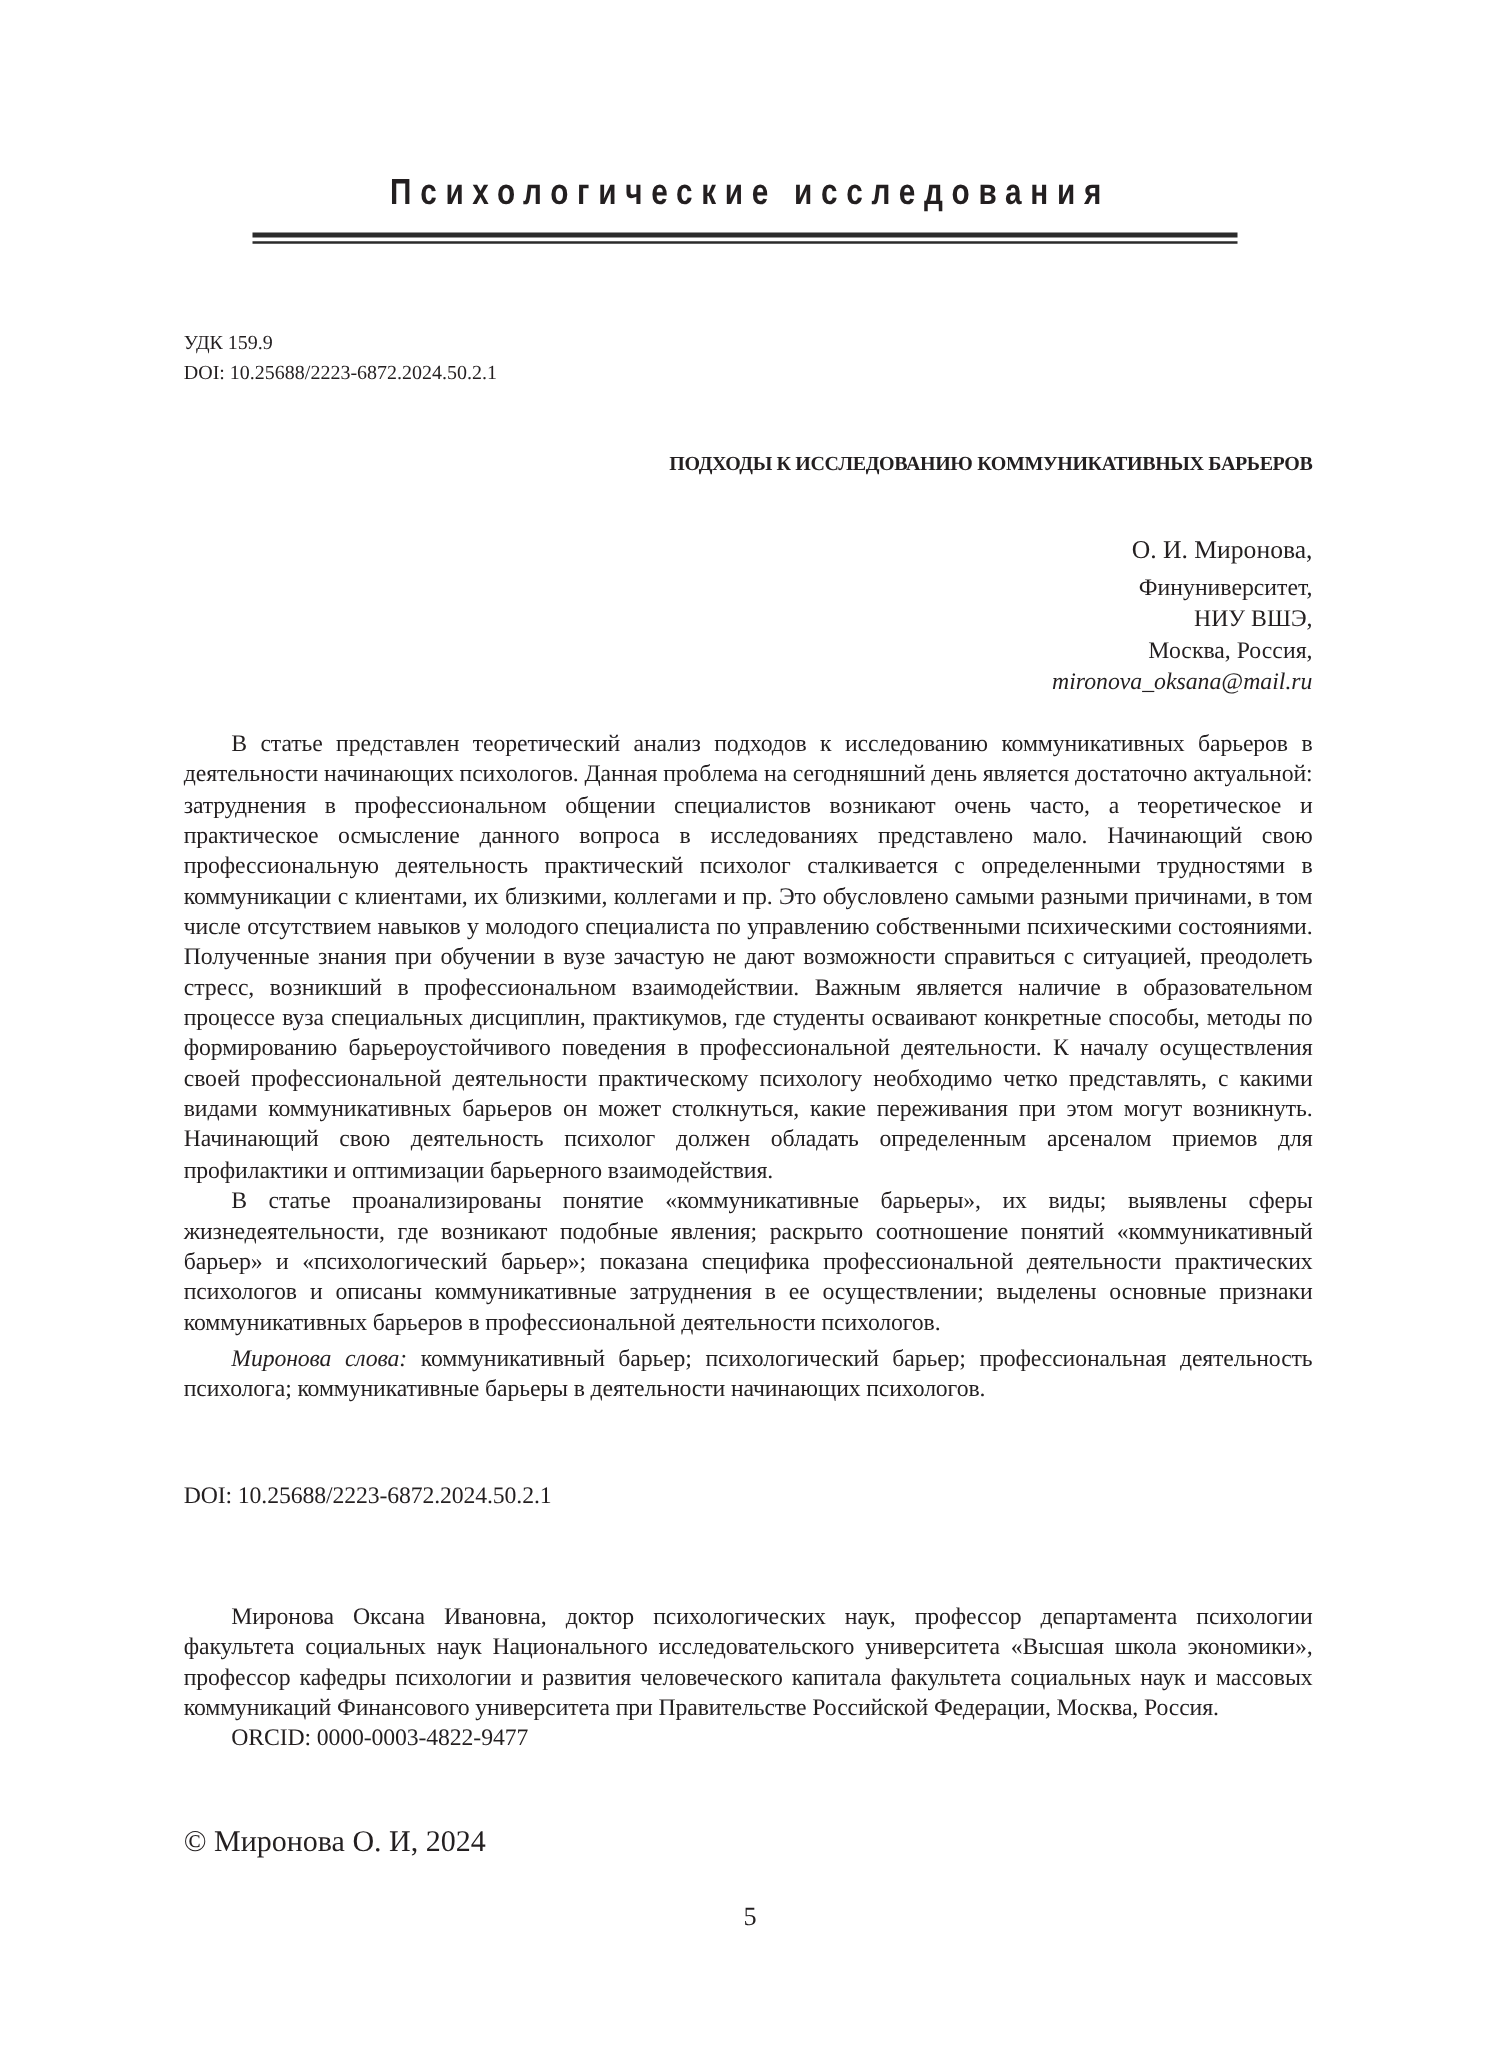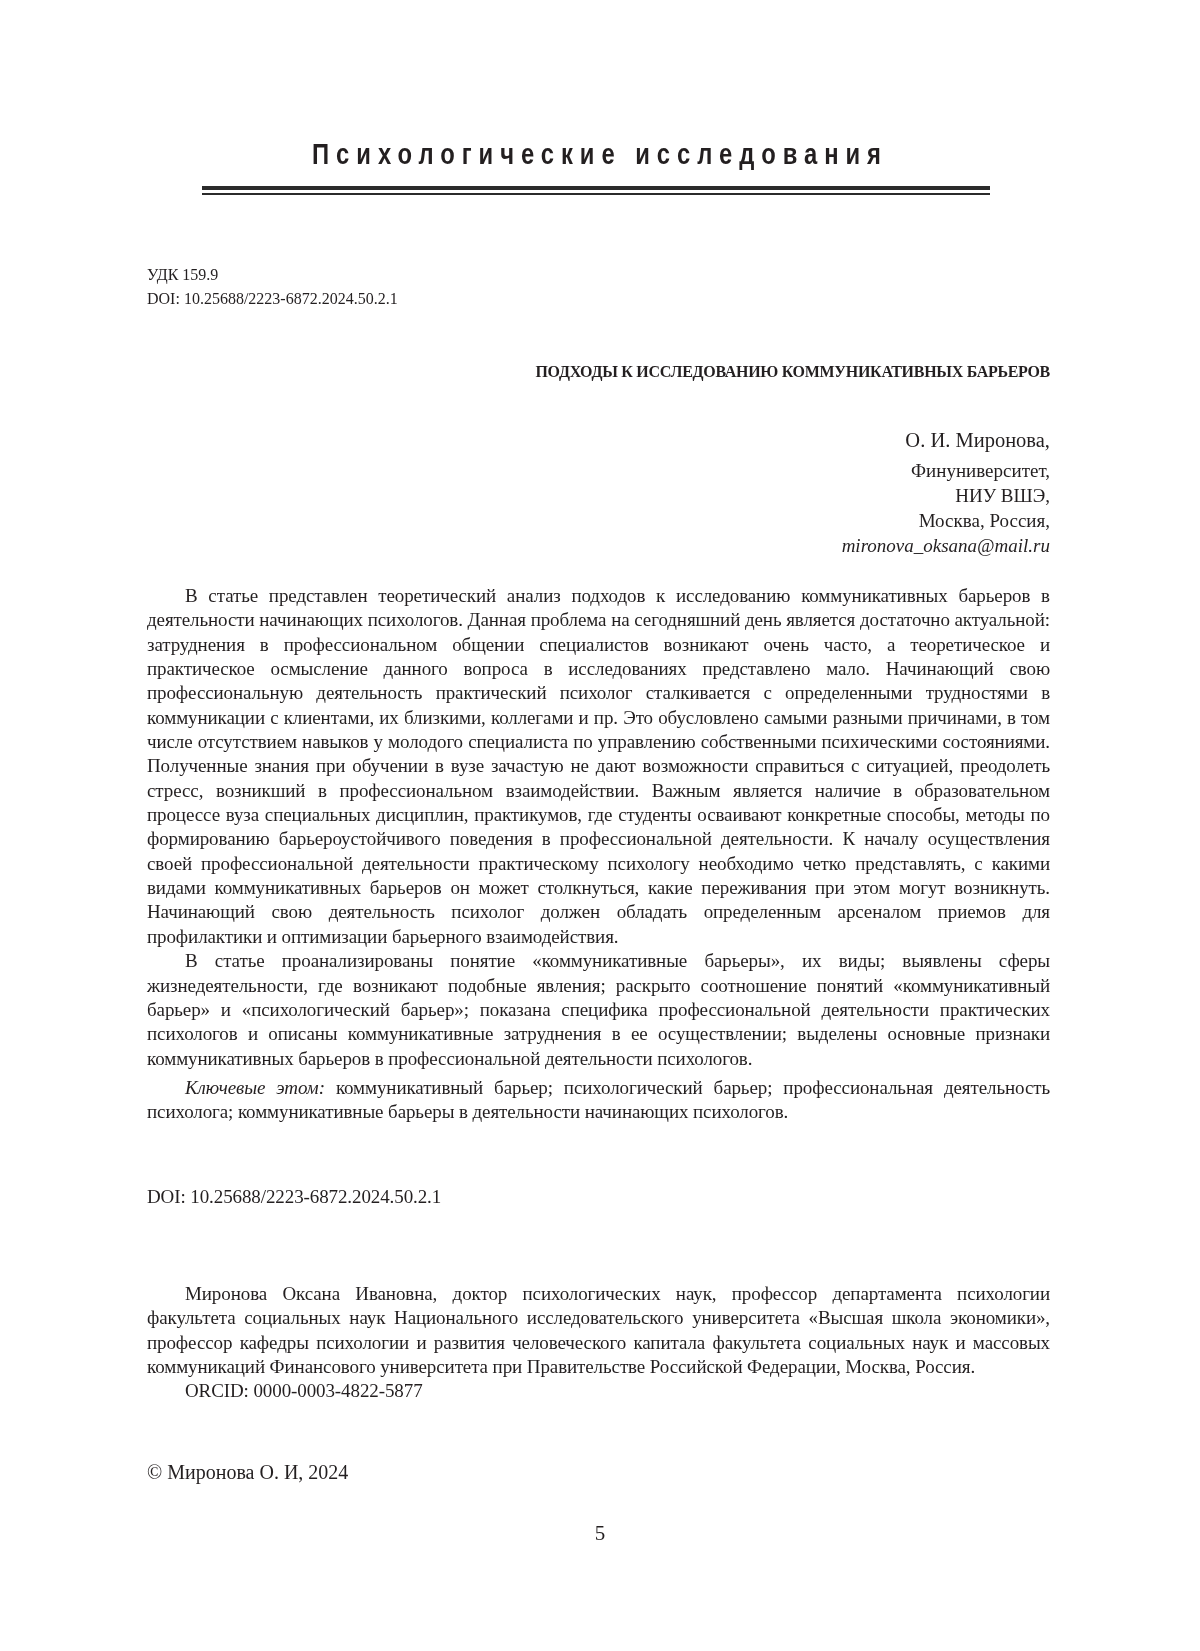--- a/index.html
+++ b/index.html
@@ -18,21 +18,21 @@
   .author-block { right:150px; top:428px; text-align:right; font-size:19px; line-height:25px; }
   .author-name { font-weight:normal; font-size:20.5px; margin-bottom:5px; }
   .email-it { font-style:italic; }
   .body-text { left:147px; width:903px; font-size:19px; line-height:24.35px; text-align:justify;
     letter-spacing:-0.1px; }
   .body-text p { margin:0; text-indent:38px; text-align:justify; }
   .it { font-style:italic; }
   .b { font-weight:normal; }
   .indented { padding-left:38px; }
   .page-num { left:0; width:1200px; top:1521px; text-align:center; font-size:21px; }
-  .copyright { left:147px; top:1461px; font-size:20px; }
+  .copyright { left:147px; top:1461px; font-size:24px; }
 </style>
 </head>
 <body>
 
 <div class="abs section-title">Психологические исследования</div>
 <div class="abs rule-thick"></div>
 <div class="abs rule-thin"></div>
 
 <div class="abs meta" style="top:263px;">УДК 159.9</div>
 <div class="abs meta" style="top:287px;">DOI: 10.25688/2223-6872.2024.50.2.1</div>
@@ -45,26 +45,26 @@
   <div class="author-name">О. И. Миронова,</div>
   <div>Финуниверситет,</div>
   <div>НИУ ВШЭ,</div>
   <div>Москва, Россия,</div>
   <div class="email-it">mironova_oksana@mail.ru</div>
 </div>
 
 <div class="abs body-text" style="top:584px;">
   <p>В статье представлен теоретический анализ подходов к исследованию коммуникативных барьеров в деятельности начинающих психологов. Данная проблема на сегодняшний день является достаточно актуальной: затруднения в профессиональном общении специалистов возникают очень часто, а теоретическое и практическое осмысление данного вопроса в исследованиях представлено мало. Начинающий свою профессиональную деятельность практический психолог сталкивается с определенными трудностями в коммуникации с клиентами, их близкими, коллегами и пр. Это обусловлено самыми разными причинами, в том числе отсутствием навыков у молодого специалиста по управлению собственными психическими состояниями. Полученные знания при обучении в вузе зачастую не дают возможности справиться с ситуацией, преодолеть стресс, возникший в профессиональном взаимодействии. Важным является наличие в образовательном процессе вуза специальных дисциплин, практикумов, где студенты осваивают конкретные способы, методы по формированию барьероустойчивого поведения в профессиональной деятельности. К началу осуществления своей профессиональной деятельности практическому психологу необходимо четко представлять, с какими видами коммуникативных барьеров он может столкнуться, какие переживания при этом могут возникнуть. Начинающий свою деятельность психолог должен обладать определенным арсеналом приемов для профилактики и оптимизации барьерного взаимодействия.</p>
   <p>В статье проанализированы понятие «коммуникативные барьеры», их виды; выявлены сферы жизнедеятельности, где возникают подобные явления; раскрыто соотношение понятий «коммуникативный барьер» и «психологический барьер»; показана специфика профессиональной деятельности практических психологов и описаны коммуникативные затруднения в ее осуществлении; выделены основные признаки коммуникативных барьеров в профессиональной деятельности психологов.</p>
-  <p style="margin-top:5px;"><span class="it">Ключевые этом:</span><span> коммуникативный барьер; психологический барьер; профессиональная деятельность психолога; коммуникативные барьеры в деятельности начинающих психологов.</span></p>
+  <p style="margin-top:5px;"><span class="it">Миронова слова:</span><span> коммуникативный барьер; психологический барьер; профессиональная деятельность психолога; коммуникативные барьеры в деятельности начинающих психологов.</span></p>
 </div>
 
 <div class="abs body-text" style="top:1185px;">
   <div>DOI: 10.25688/2223-6872.2024.50.2.1</div>
 </div>
 
 <div class="abs body-text" style="top:1282px;">
   <p><span class="b">Миронова Оксана Ивановна,</span><span> доктор психологических наук, профессор департамента психологии факультета социальных наук Национального исследовательского университета «Высшая школа экономики», профессор кафедры психологии и развития человеческого капитала факультета социальных наук и массовых коммуникаций Финансового университета при Правительстве Российской Федерации, Москва, Россия.</span></p>
-  <div class="indented">ORCID: 0000-0003-4822-5877</div>
+  <div class="indented">ORCID: 0000-0003-4822-9477</div>
 </div>
 
 <div class="abs copyright">© Миронова О. И, 2024</div>
 <div class="abs page-num">5</div>
 
 </body></html>

